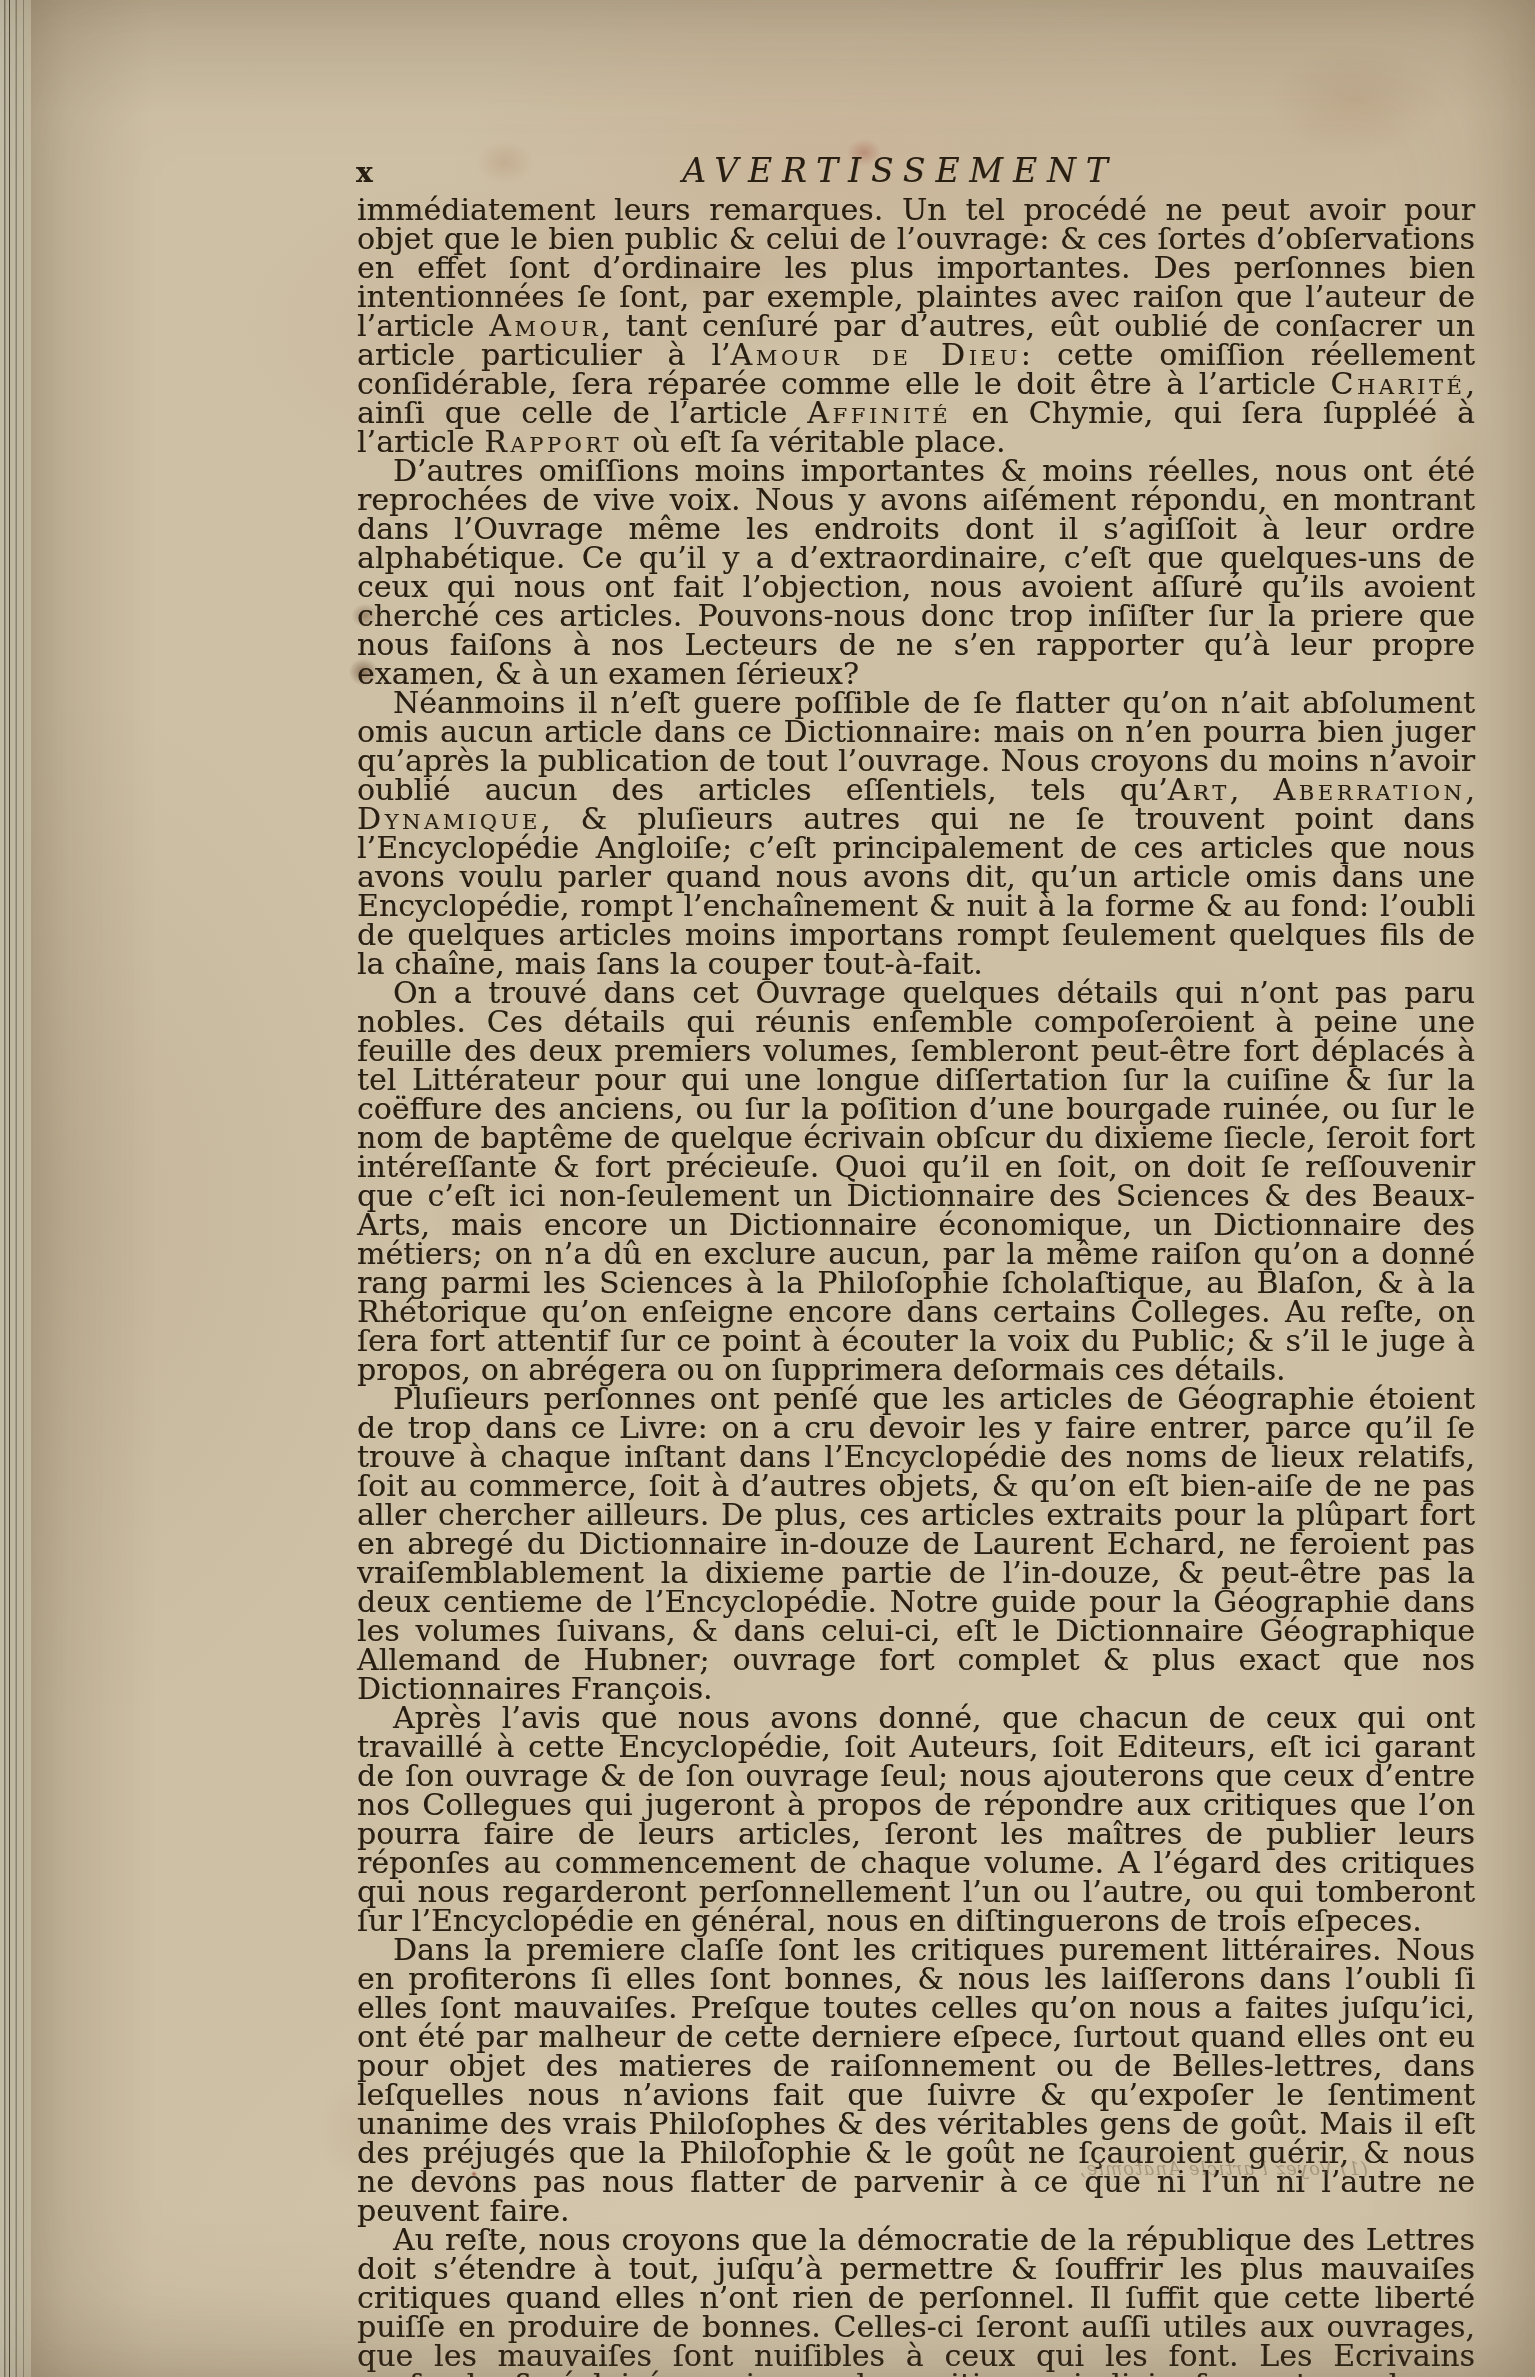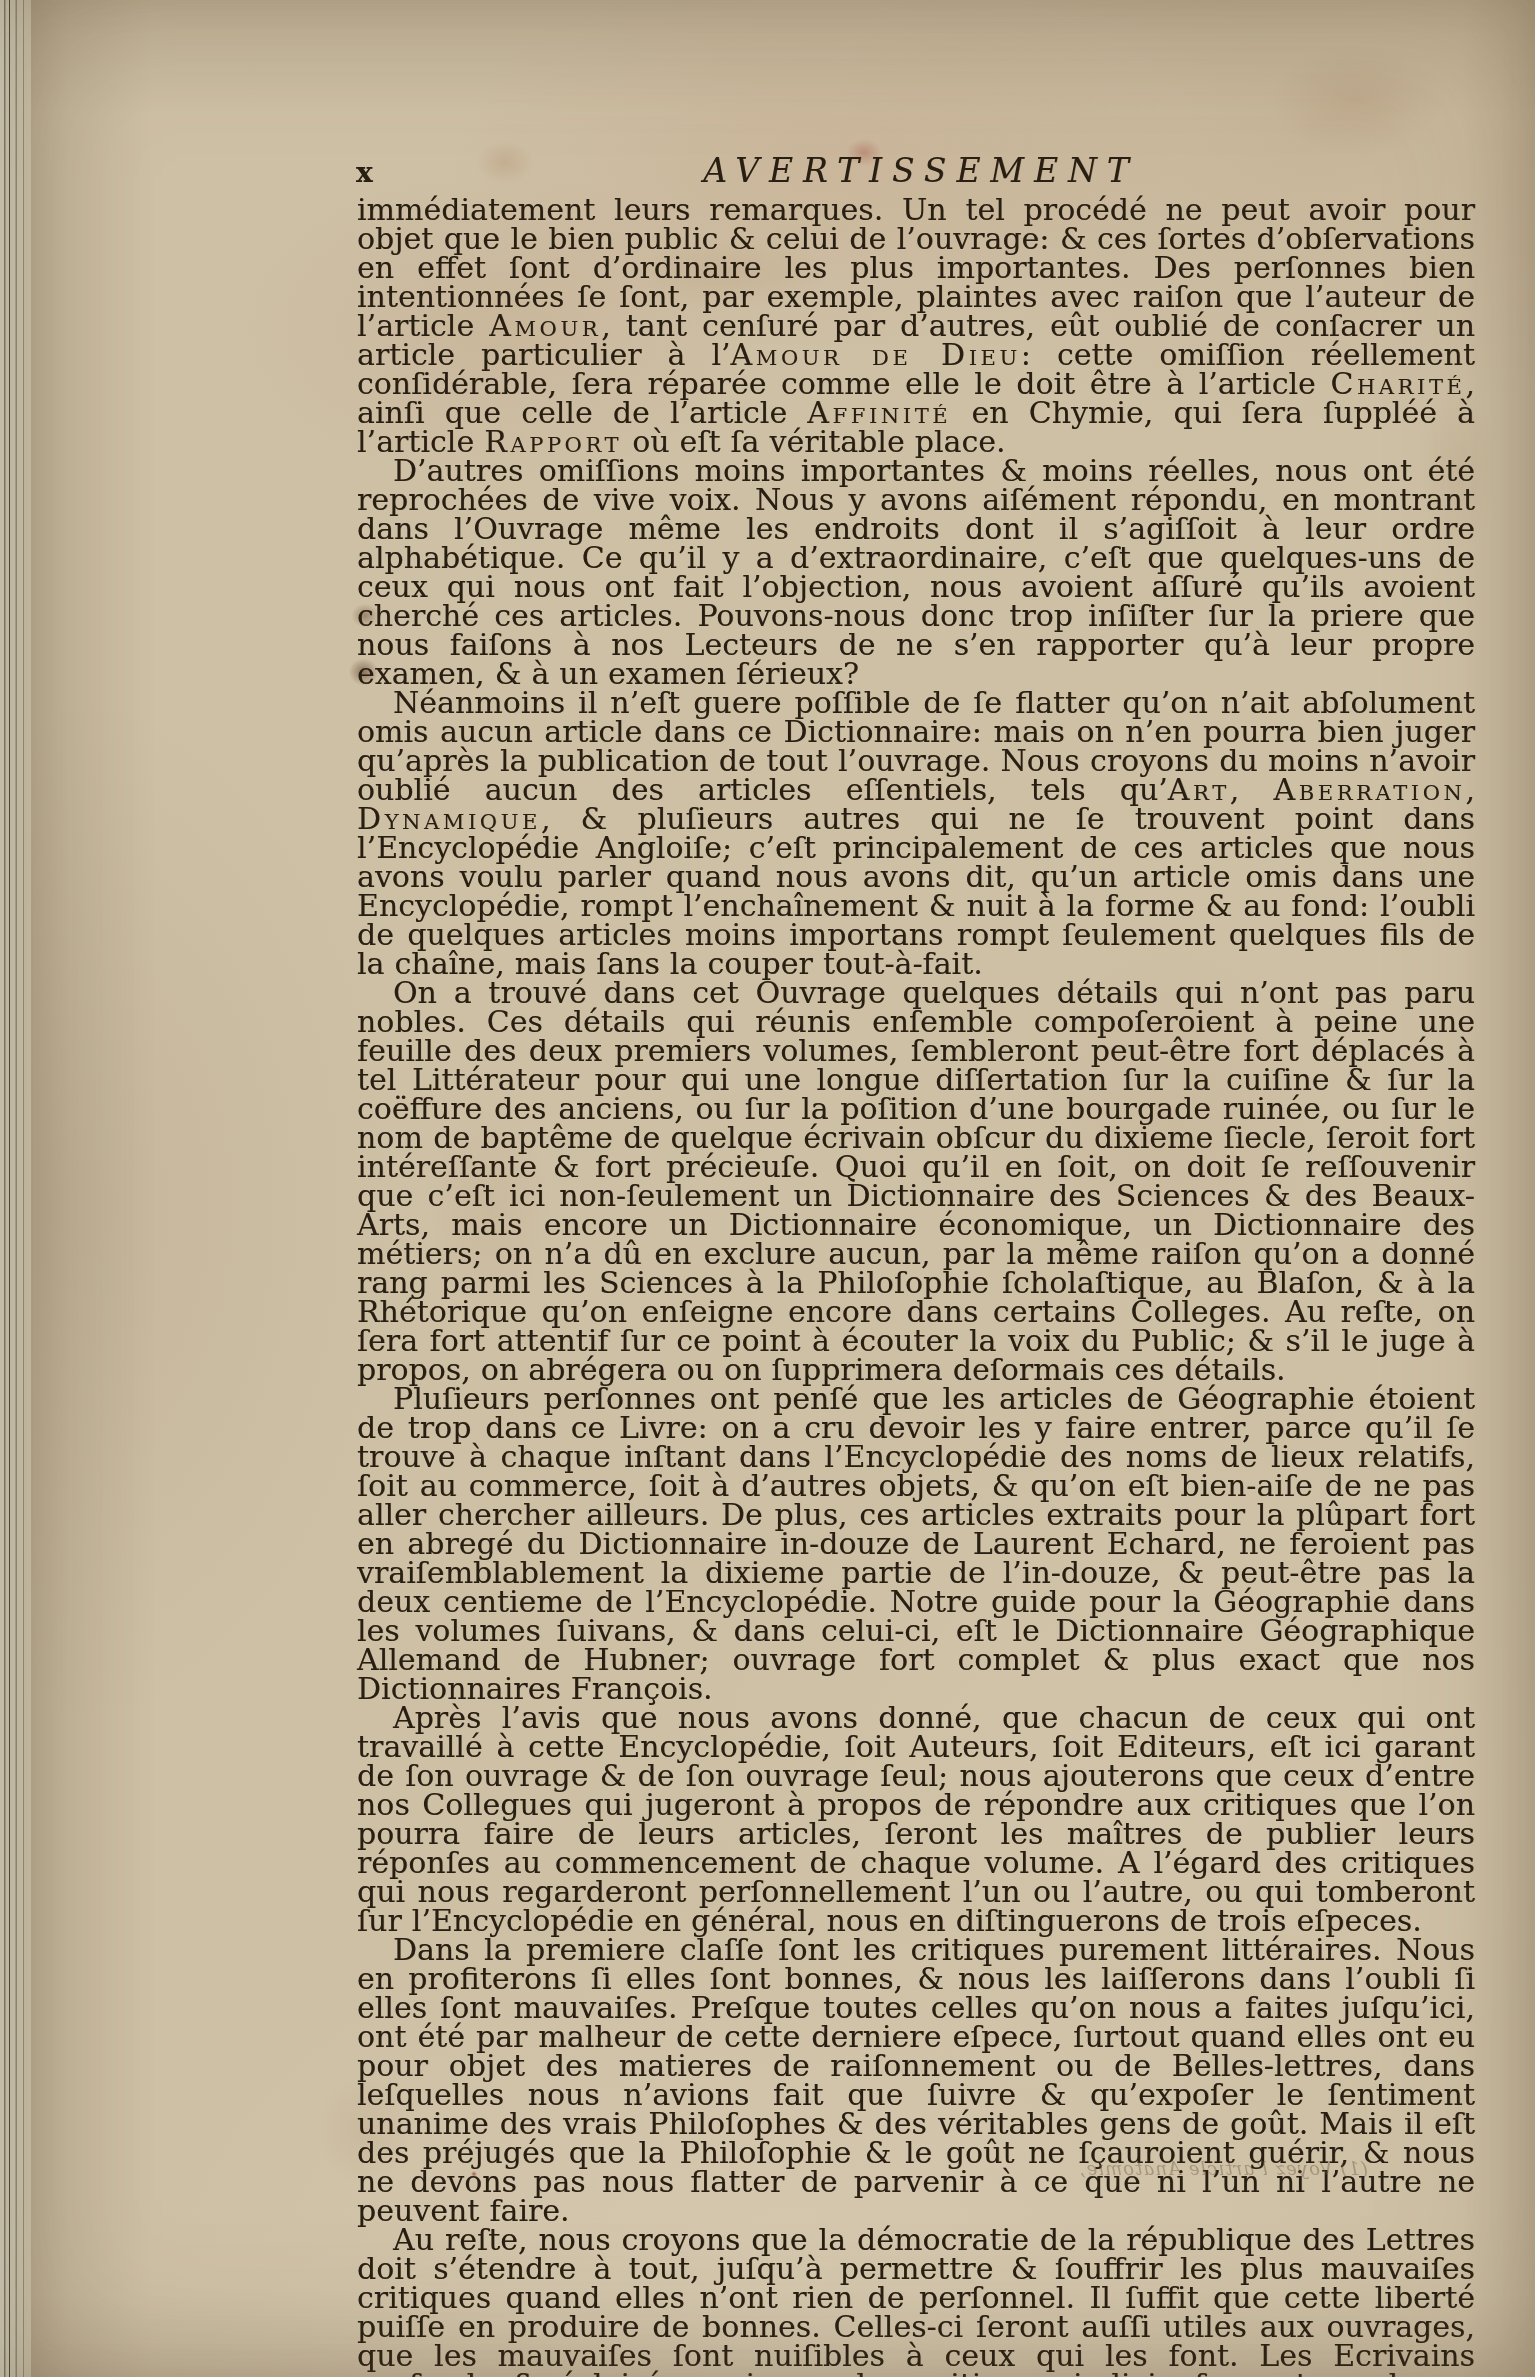--- a/index.html
+++ b/index.html
@@ -32,21 +32,21 @@
       #d8d4c0 0px,#d8d4c0 4.2px,#433e2e 4.7px,#d2cdb8 5.8px,#d2cdb8 9px,
       #4c4736 9.5px,#cfc9b3 10.5px,#cfc9b3 15.3px,#575141 16px,#ccc5ae 17px,
       #ccc5ae 22.6px,#605a48 23px,#c9c1a9 24px,#c9c1a9 30.5px);
   }
   .pagenum{
     position:absolute;left:356px;top:156px;
     font-size:28px;font-weight:bold;letter-spacing:1.1px;
     text-shadow:0.3px 0.3px 0.4px rgba(40,30,18,0.45);
   }
   .title{
-    position:absolute;left:357px;top:151px;width:1118px;
+    position:absolute;left:336px;top:151px;width:1118px;
     text-align:center;font-style:italic;font-size:33px;
     letter-spacing:0.30em;padding-left:0.30em;box-sizing:border-box;
     white-space:nowrap;
     text-shadow:0.4px 0.4px 0.5px rgba(40,30,18,0.40);
   }
   .body{
     position:absolute;left:357px;top:195px;width:1118px;
     font-size:30px;line-height:29px;
     text-align:justify;
     hyphens:auto;-webkit-hyphens:auto;

